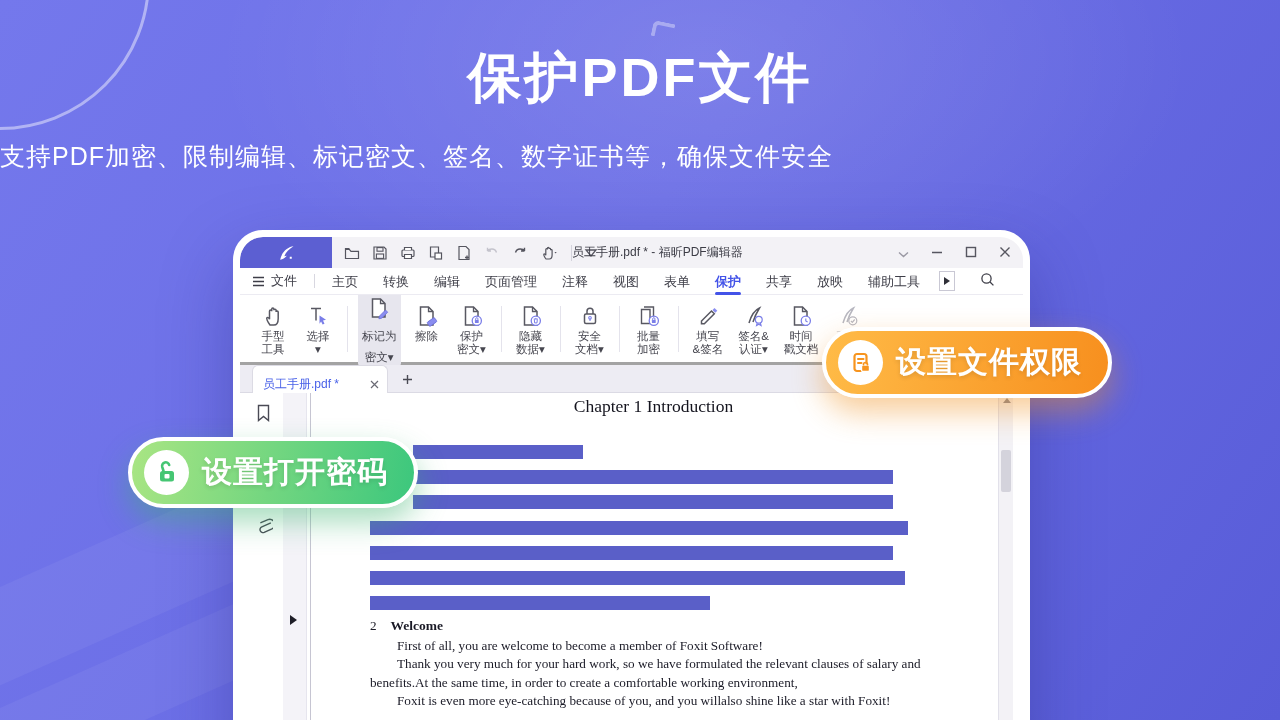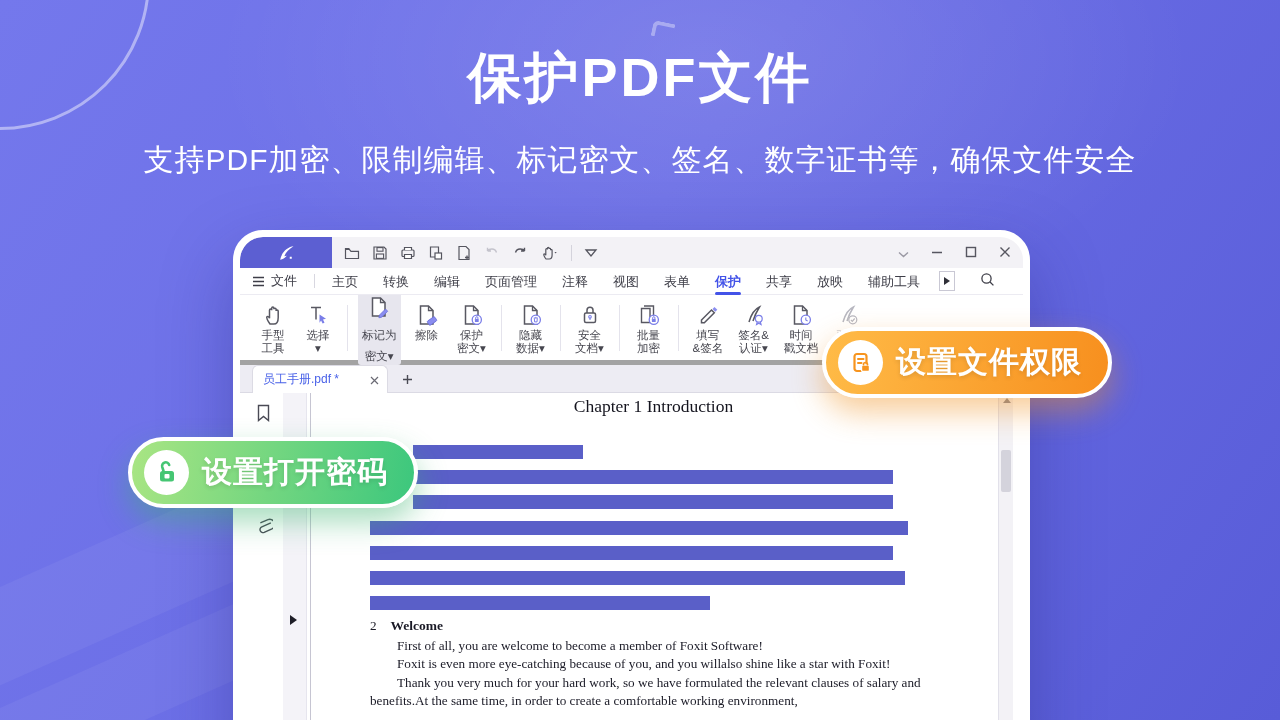--- a/index.html
+++ b/index.html
@@ -14,22 +14,22 @@
   .decor-streak1 { position:absolute; left:-120px; top:520px; width:560px; height:90px;
            background:rgba(255,255,255,.05); transform:rotate(-24deg); }
   .decor-streak2 { position:absolute; left:-160px; top:640px; width:640px; height:70px;
            background:rgba(255,255,255,.05); transform:rotate(-24deg); }
   .decor-mark { position:absolute; left:652px; top:22px; width:22px; height:16px;
            border-left:4px solid rgba(255,255,255,.35); border-top:4px solid rgba(255,255,255,.35);
            border-top-left-radius:6px; transform:rotate(12deg); }
 
   .hero-title { position:absolute; top:42px; left:0; width:100%; text-align:center; color:#fff;
            font-size:54px; font-weight:700; letter-spacing:3px; }
-  .hero-sub   { position:absolute; top:140px; left:0; width:100%; text-align:center; color:#fff;
-           font-size:30px; font-weight:500; letter-spacing:1px; }
+  .hero-sub   { position:absolute; top:140px; left:0; width:100%; text-align:left; color:#fff;
+           font-size:25px; font-weight:500; letter-spacing:1px; }
 
   
   .app-window { position:absolute; left:233px; top:230px; width:797px; height:600px;
            border:7px solid #ffffff; border-radius:30px; background:#fff;
            box-shadow:0 30px 70px rgba(35,35,120,.35); }
   .win-inner { position:relative; width:783px; height:586px; border-radius:23px; overflow:hidden; background:#fff; }
 
   .titlebar { position:relative; height:31px; background:#f3f2f6; }
   .logo-tab { position:absolute; left:0; top:0; width:92px; height:31px; background:#5c5fd2;
            border-top-left-radius:23px; display:flex; align-items:center; justify-content:center; }
@@ -45,34 +45,34 @@
   .menu-file { display:flex; align-items:center; gap:6px; }
   .menu-sep { width:1px; height:14px; background:#d8d7e0; margin:0 -8px; }
   .menu-item { position:relative; height:27px; line-height:27px; cursor:default; }
   .menu-item.active { color:#4353e8; font-weight:bold; }
   .menu-item.active::after { content:""; position:absolute; left:0; right:0; bottom:0; height:3px;
            background:#4353e8; border-radius:2px; }
   .menu-overflow { width:16px; height:20px; border:1px solid #c9c8d4; display:flex; align-items:center;
            justify-content:center; margin-left:-6px; }
   .menu-overflow .tri { width:0; height:0; border-left:6px solid #2f2f38; border-top:4px solid transparent; border-bottom:4px solid transparent; }
 
-  .ribbon { height:70px; background:#fff; border-bottom:5px solid #a3a3a3; display:flex; align-items:center;
+  .ribbon { height:70px; background:#fff; border-bottom:3px solid #a3a3a3; display:flex; align-items:center;
            padding-left:14px; gap:7px; }
   .tool { display:flex; flex-direction:column; align-items:center; justify-content:center; padding:3px 4px 2px;
            border-radius:3px; min-width:38px; }
   .tool.active { background:#e7e6ee;gap:8px; }
   .tool-icon { height:27px; display:flex; align-items:center; }
   .tool-label { font-size:11.5px; line-height:13px; color:#46464f; text-align:center; white-space:pre; }
   .tool.disabled .tool-label { color:#b7b7c0; }
   .rib-sep { width:1px; height:46px; background:#e4e3ec; margin:0 3px; }
 
   .tabstrip { position:relative; height:28px; background:#edecf3; border-bottom:1px solid #dbdae4; }
   .doctab { position:absolute; left:12px; top:0; width:136px; height:28px; background:#fff;
            border:1px solid #dcdbe4; border-bottom:none; border-radius:6px 6px 0 0;
-           display:flex; align-items:center; padding:0 8px 0 10px;gap:16px; }
+           display:flex; align-items:flex-end; padding:0 8px 0 10px;gap:16px; }
   .doctab-label { font-size:12px; color:#4a62e8; flex:1; white-space:nowrap; overflow:hidden; }
   .tab-add { position:absolute; left:158px; top:5px; width:18px; height:18px; display:flex; align-items:center; justify-content:center; }
 
   .docarea { position:relative; height:460px; background:#ffffff; }
   .splitter { position:absolute; left:43px; top:0; bottom:0; width:24px; background:#f4f3f8;
            border-right:1px solid #e6e5ee; }
   .page-edge { position:absolute; left:70px; top:0; bottom:0; width:1px; background:#c6c5d2; }
   .side-icon { position:absolute; }
   .side-arrow { position:absolute; left:50px; top:222px; width:0; height:0;
            border-left:7px solid #1e1e28; border-top:5px solid transparent; border-bottom:5px solid transparent; }
@@ -171,20 +171,23 @@
                 <path d="M6 14 C4.5 12 3.3 9.6 4 9.1 C4.6 8.7 5.4 9.4 5.8 10.3 L5.8 4.6 C5.8 3.4 7.4 3.4 7.4 4.6 L7.4 3.3 C7.4 2.1 9 2.1 9 3.3 L9 4 C9 3 10.6 3 10.6 4 L10.6 5.2 C10.6 4.3 12.1 4.3 12.1 5.2 L12.1 10 C12.1 12.8 11 14 9.2 14 Z" fill="none" stroke="#55555f" stroke-width="1.2"></path>
                 <path d="M14.5 7 l2.2 0 -1.1 1.6z" fill="#55555f"></path>
               </svg>
             </span>
           <span class="qat-sep"></span>
           <span class="qat-btn">
             <svg width="14" height="12" viewBox="0 0 14 12">
                 <path d="M2 3 h10 l-5 6 z" fill="none" stroke="#55555f" stroke-width="1.3"></path>
               </svg>
             </span>
+        </div>
+        <div class="doc-title">
+          <span>员工手册.pdf * - 福昕PDF编辑器</span>
         </div>
         <div class="win-controls">
           <span>
             <svg width="11" height="7" viewBox="0 0 11 7">
                 <path d="M1 1.5 L5.5 5.5 L10 1.5" fill="none" stroke="#9a99a4" stroke-width="1.4"></path>
               </svg></span>
           <span>
             <svg width="12" height="12" viewBox="0 0 12 12">
                 <path d="M1 6.5h10" stroke="#565660" stroke-width="1.4"></path>
               </svg></span>
@@ -410,22 +413,22 @@
             <div class="redact-bar" style="left: 130px; top: 153px; width: 523px; background: rgb(90, 95, 200);"></div>
             <div class="redact-bar" style="left: 130px; top: 178px; width: 535px; background: rgb(90, 95, 200);"></div>
             <div class="redact-bar" style="left: 130px; top: 203px; width: 340px; background: rgb(90, 95, 200);"></div>
           </div>
 
         <div class="doc-text">
           <div class="sec">
             <span>2</span><b>Welcome</b>
           </div>
           <p>First of all, you are welcome to become a member of Foxit Software!</p>
+          <p>Thank you very much for your hard work, so we have formulated the relevant clauses of salary and benefits.At the same time, in order to create a comfortable working environment,</p>
           <p>Foxit is even more eye-catching because of you, and you willalso shine like a star with Foxit!</p>
-          <p>Thank you very much for your hard work, so we have formulated the relevant clauses of salary and benefits.At the same time, in order to create a comfortable working environment,</p>
         </div>
 
         <div class="scrollbar">
           <span class="sb-arrow"></span>
           <span class="sb-thumb"></span>
         </div>
       </div>
 
     </div>
   </div>

